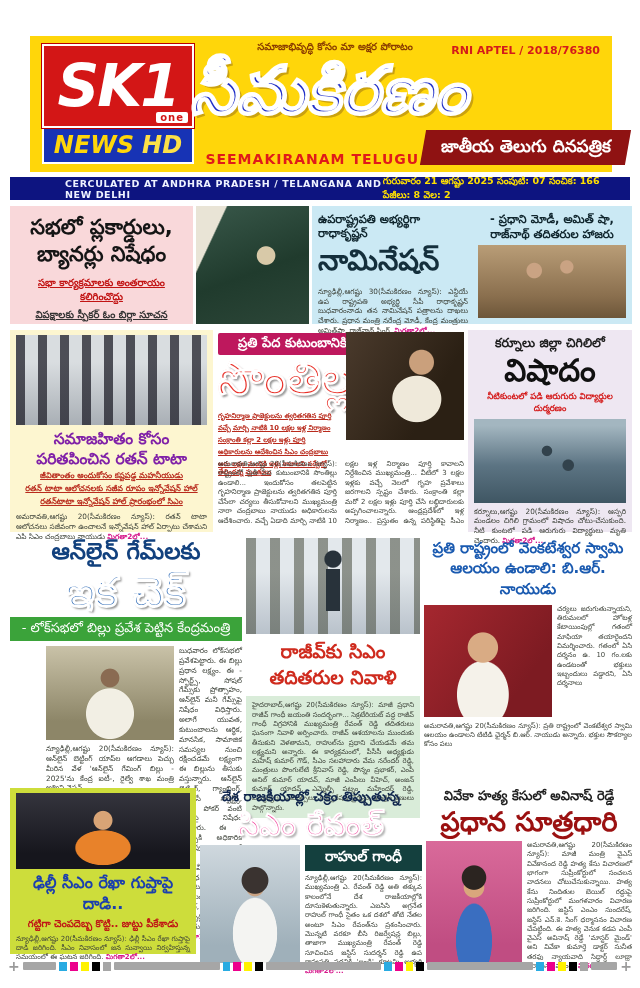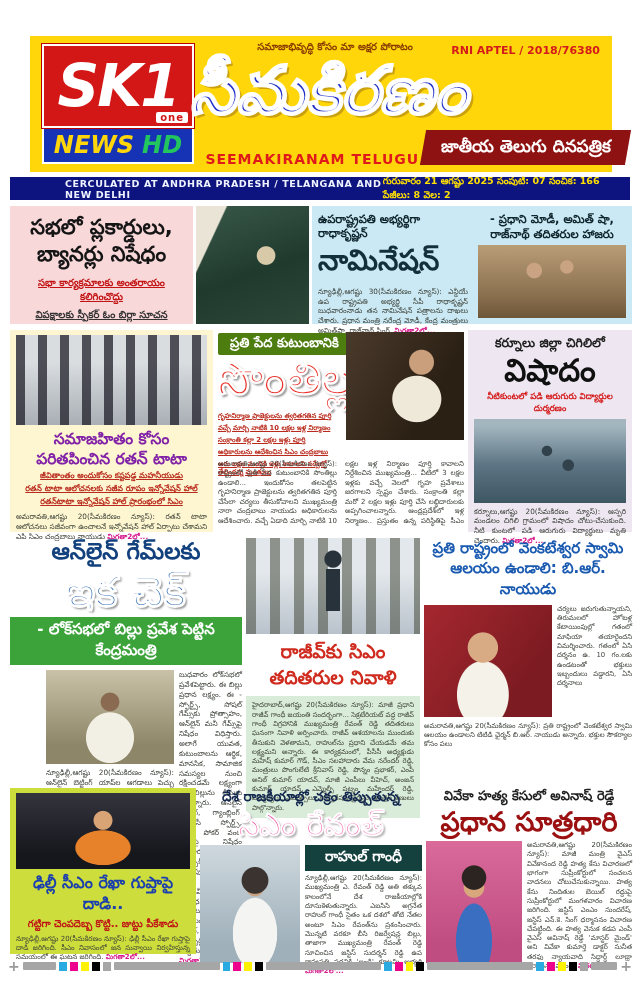--- a/index.html
+++ b/index.html
@@ -11,21 +11,21 @@
   .masthead { position:absolute; left:30px; top:36px; width:582px; height:136px; background:#ffd60a; }
   .logo { position:absolute; left:12px; top:8px; width:152px; }
   .logo-top { position:relative; background:#d31616; border:2px solid #fff; outline:1px solid #b00;
               height:84px; display:flex; align-items:center; justify-content:center; }
   .logo-sk1 { color:#fff; font-size:58px; font-weight:900; font-style:italic; letter-spacing:-2px; line-height:1; }
   .logo-one { position:absolute; right:4px; bottom:3px; background:#fff; color:#d31616; font-size:10px;
               font-weight:900; padding:0 4px; border-radius:2px; letter-spacing:1px; }
   .logo-bottom { background:#1733b5; border:2px solid #fff; border-top:none; height:36px;
                  display:flex; align-items:center; justify-content:center; gap:8px; }
   .logo-news { color:#ffd60a; font-size:24px; font-weight:900; font-style:italic; }
-  .logo-hd { color:#22c55e; font-size:24px; font-weight:900; font-style:italic; }
+  .logo-hd { color:#fde047; font-size:24px; font-weight:900; font-style:italic; }
   .tagline { position:absolute; left:175px; top:5px; width:260px; text-align:center;
              color:#8a3c00; font-size:10px; font-weight:700; }
   .rni { position:absolute; right:12px; top:8px; color:#d41a1a; font-size:11px; font-weight:800; }
   .paper-title { position:absolute; left:160px; top:14px; width:450px; text-align:left;
                  font-size:66px; font-weight:900; font-style:italic; color:#2130c8; line-height:1.25;
                  -webkit-text-stroke:2.5px #ffffff; text-shadow:3px 3px 0 rgba(140,100,20,.45); }
   .subtitle-en { position:absolute; left:165px; top:115px; width:290px; text-align:center;
                  color:#e01a1a; font-size:14px; font-weight:900; letter-spacing:1px; }
   .editor { position:absolute; left:170px; top:145px; color:#2947d4; font-size:12px; font-weight:800; }
   .ribbon { position:absolute; right:-16px; top:94px; width:205px; height:35px; background:#8f1212;
@@ -71,22 +71,22 @@
   .art-tata { position:absolute; left:10px; top:330px; width:203px; height:202px; background:#fdf6d0;
               padding:5px 6px 0; text-align:center; }
   .photo-innovation { width:100%; height:90px;
     background:repeating-linear-gradient(90deg,rgba(30,30,40,.75) 0 9px,transparent 9px 22px),
                linear-gradient(#d9dde0 30%,#a9afb5); }
   .art-tata .hl { margin-top:4px; color:#8021a8; font-size:15.5px; font-weight:900; line-height:1.3; }
   .art-tata .sub { margin-top:2px; color:#b92b1d; font-size:8px; font-weight:800; text-decoration:underline; }
   .art-tata .body-text { margin-top:4px; font-size:7.3px; text-align:justify; }
 
   .art-sontillu { position:absolute; left:218px; top:332px; width:246px; height:200px; }
-  .art-sontillu .kicker { display:inline-block; background:#4d7c0f; color:#fff; font-size:13px;
-                          font-weight:900; padding:2px 12px; border-radius:2px; }
+  .art-sontillu .kicker { display:inline-block; background:#be185d; color:#fff; font-size:13px;
+                          font-weight:900; padding:2px 20px; border-radius:2px; }
   .art-sontillu .hl { position:absolute; left:0; top:22px; width:128px; font-size:45px; font-weight:900;
                       color:#e8322a; -webkit-text-stroke:1px #fff; text-shadow:2px 2px 2px #9a9a9a;
                       line-height:1.1; white-space:nowrap; }
   .photo-cbn { position:absolute; right:0; top:0; width:118px; height:108px;
     background:radial-gradient(circle at 64% 28%,#caa07c 0 11%,transparent 12%),
                radial-gradient(ellipse at 60% 62%,#efe9da 0 24%,transparent 25%),
                linear-gradient(120deg,#4a3a2c,#2b2014 70%); }
   .art-sontillu .bullets { position:absolute; left:0; top:80px; width:124px; }
   .art-sontillu .bullets div { color:#b92b1d; font-size:6.8px; font-weight:700;
                                text-decoration:underline; margin-bottom:3.5px; line-height:1.25; }
@@ -102,21 +102,21 @@
     background:radial-gradient(circle at 48% 38%,#32424c 0 5%,transparent 6%),
                radial-gradient(circle at 62% 55%,#32424c 0 5%,transparent 6%),
                linear-gradient(#a3b6c0 8%,#5c7483 55%,#3f5663); }
   .art-vishadam .body-text { margin-top:4px; font-size:7.3px; text-align:justify; }
 
   
   .art-games { position:absolute; left:10px; top:538px; width:232px; height:246px; text-align:center; }
   .art-games .h1 { color:#12417e; font-size:23px; font-weight:900; }
   .art-games .h2 { color:#1d5eb0; font-size:42px; font-weight:900; line-height:1.05;
                    -webkit-text-stroke:1.5px #fff; text-shadow:2px 2px 2px #9a9a9a; }
-  .art-games .band { margin-top:3px; background:#3ba33a; color:#fff; font-size:15px; font-weight:700;
+  .art-games .band { margin-top:3px; background:#3ba33a; color:#fff; font-size:13px; font-weight:400;
                      padding:3px 1px; }
   .art-games .content { display:flex; gap:5px; margin-top:5px; text-align:left; }
   .art-games .colL { width:128px;margin-left:36px; }
   .photo-ashwini { width:128px; height:94px;
     background:radial-gradient(circle at 50% 34%,#8a6b52 0 10%,transparent 11%),
                radial-gradient(ellipse at 50% 72%,#f2efe4 0 26%,transparent 27%),
                linear-gradient(#c9c2a8,#8d8668 80%); }
   .art-games .colL .body-text { margin-top:4px; font-size:7.3px; }
   .art-games .colR { flex:1; }
   .art-games .colR .body-text { font-size:7.3px; }

